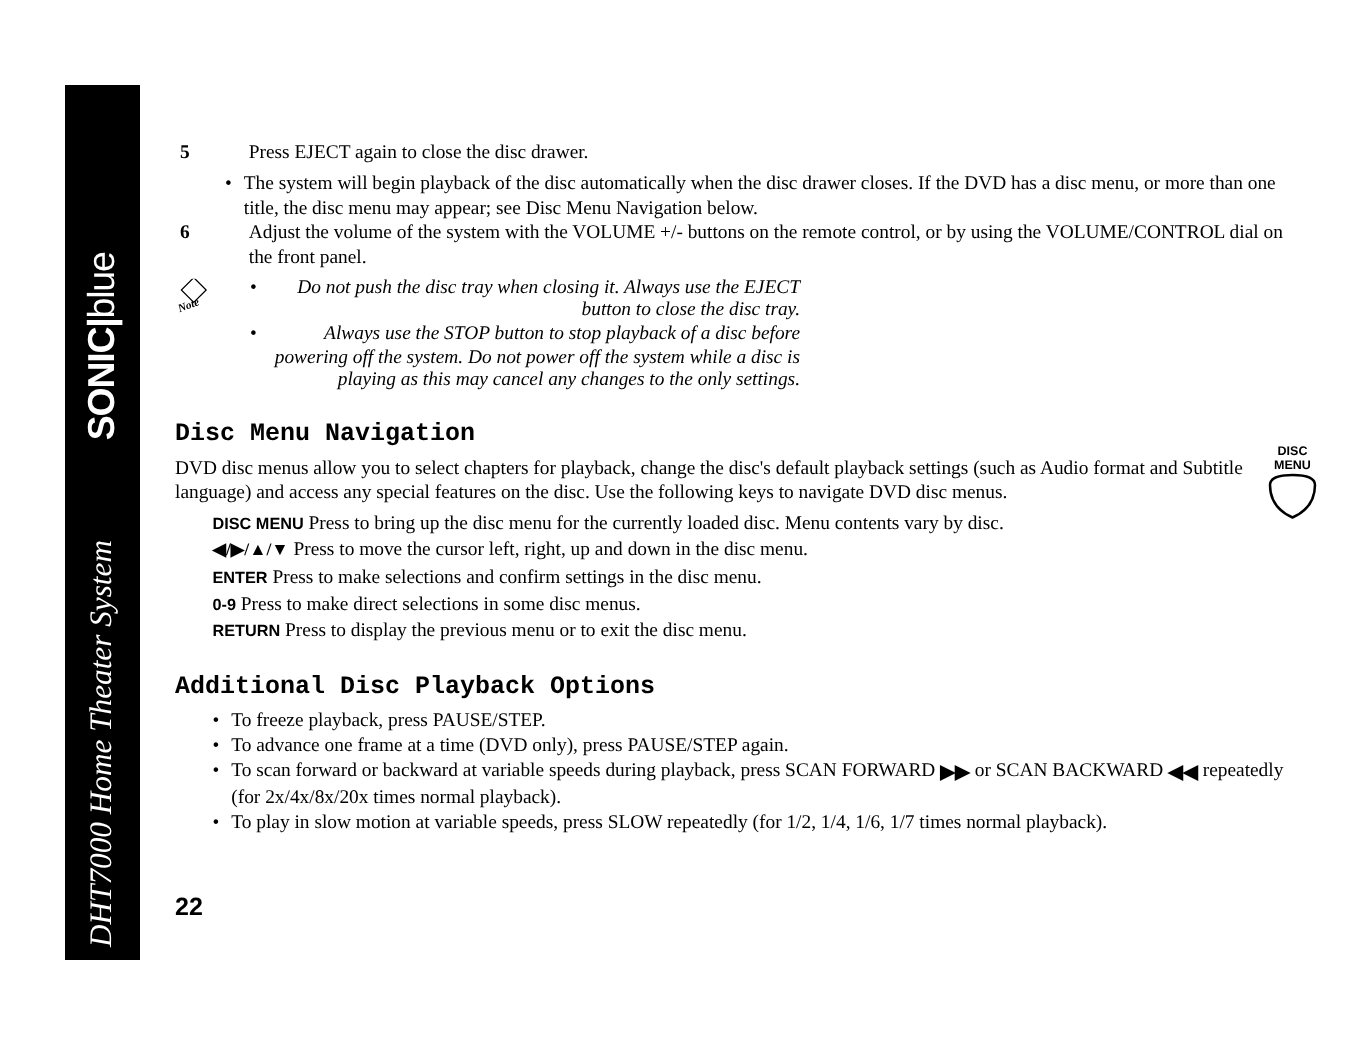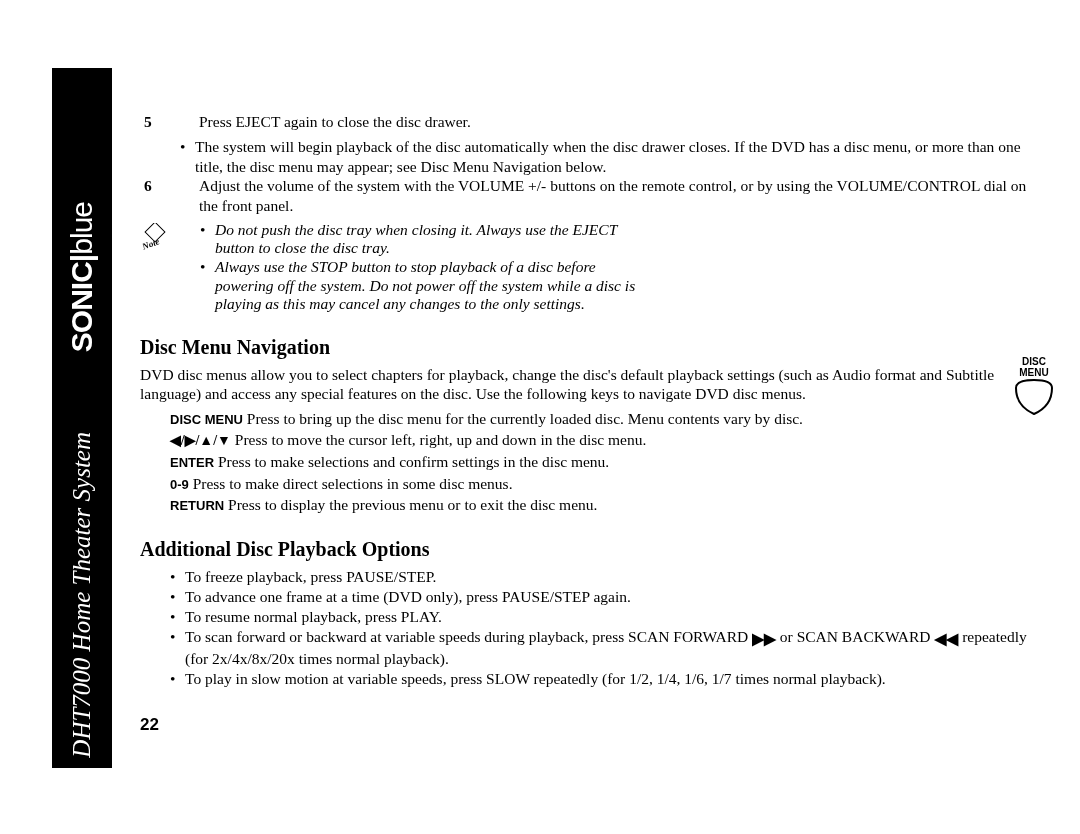--- a/index.html
+++ b/index.html
@@ -90,37 +90,38 @@
   padding-top: 2px;
   position: relative;
 }
 .note-icon svg {
   display: block;
   margin: 0 auto;
 }
 .note-list {
   padding-left: 30px;
   flex: 1;
+  text-align: right;
 }
 .note-item {
   font-style: italic;
   font-size: 15.5px;
   line-height: 1.2;
   position: relative;
   padding-left: 15px;
   max-width: 440px;
 }
 .note-item::before {
   content: "•";
   position: absolute;
   left: 0;
   font-style: normal;
 }
 h2 {
-  font-family: Liberation Serif, serif;
+  font-family: Liberation Mono, monospace;
   font-weight: bold;
   font-size: 20px;
   margin-top: 22px;
   margin-bottom: 6px;
 }
 .section-intro {
   font-size: 15.5px;
   line-height: 1.25;
 }
 .key-list {
@@ -153,21 +154,21 @@
 .opt-item::before {
   content: "•";
   position: absolute;
   left: 0;
 }
 .page-num {
   position: absolute;
   left: 140px;
   top: 715px;
   font-weight: bold;
-  font-size: 17px;
+  font-size: 20px;
   font-family: Arial, sans-serif;
 }
 .disc-menu-icon {
   position: absolute;
   right: 20px;
   top: 356px;
   width: 52px;
   text-align: center;
 }
 .disc-menu-icon .label {
@@ -238,21 +239,20 @@
     </div>
     <div class="key-item">
       <span class="key-label">RETURN</span><span>   Press to display the previous menu or to exit the disc menu.</span>
     </div>
   </div>
 
   <h2>Additional Disc Playback Options</h2>
   <div class="opt-list">
     <div class="opt-item">To freeze playback, press PAUSE/STEP.</div>
     <div class="opt-item">To advance one frame at a time (DVD only), press PAUSE/STEP again.</div>
-    <div class="opt-item">To resume normal playback, press PLAY.</div>
     <div class="opt-item">
       <span>To scan forward or backward at variable speeds during playback, press SCAN FORWARD </span><span class="inline-icon">▶▶</span><span> or SCAN BACKWARD </span><span class="inline-icon">◀◀</span><span> repeatedly (for 2x/4x/8x/20x times normal playback).</span>
     </div>
     <div class="opt-item">To play in slow motion at variable speeds, press SLOW repeatedly (for 1/2, 1/4, 1/6, 1/7 times normal playback).</div>
   </div>
 
 </div>
 
 <div class="disc-menu-icon">
   <div class="label">DISC MENU</div>

